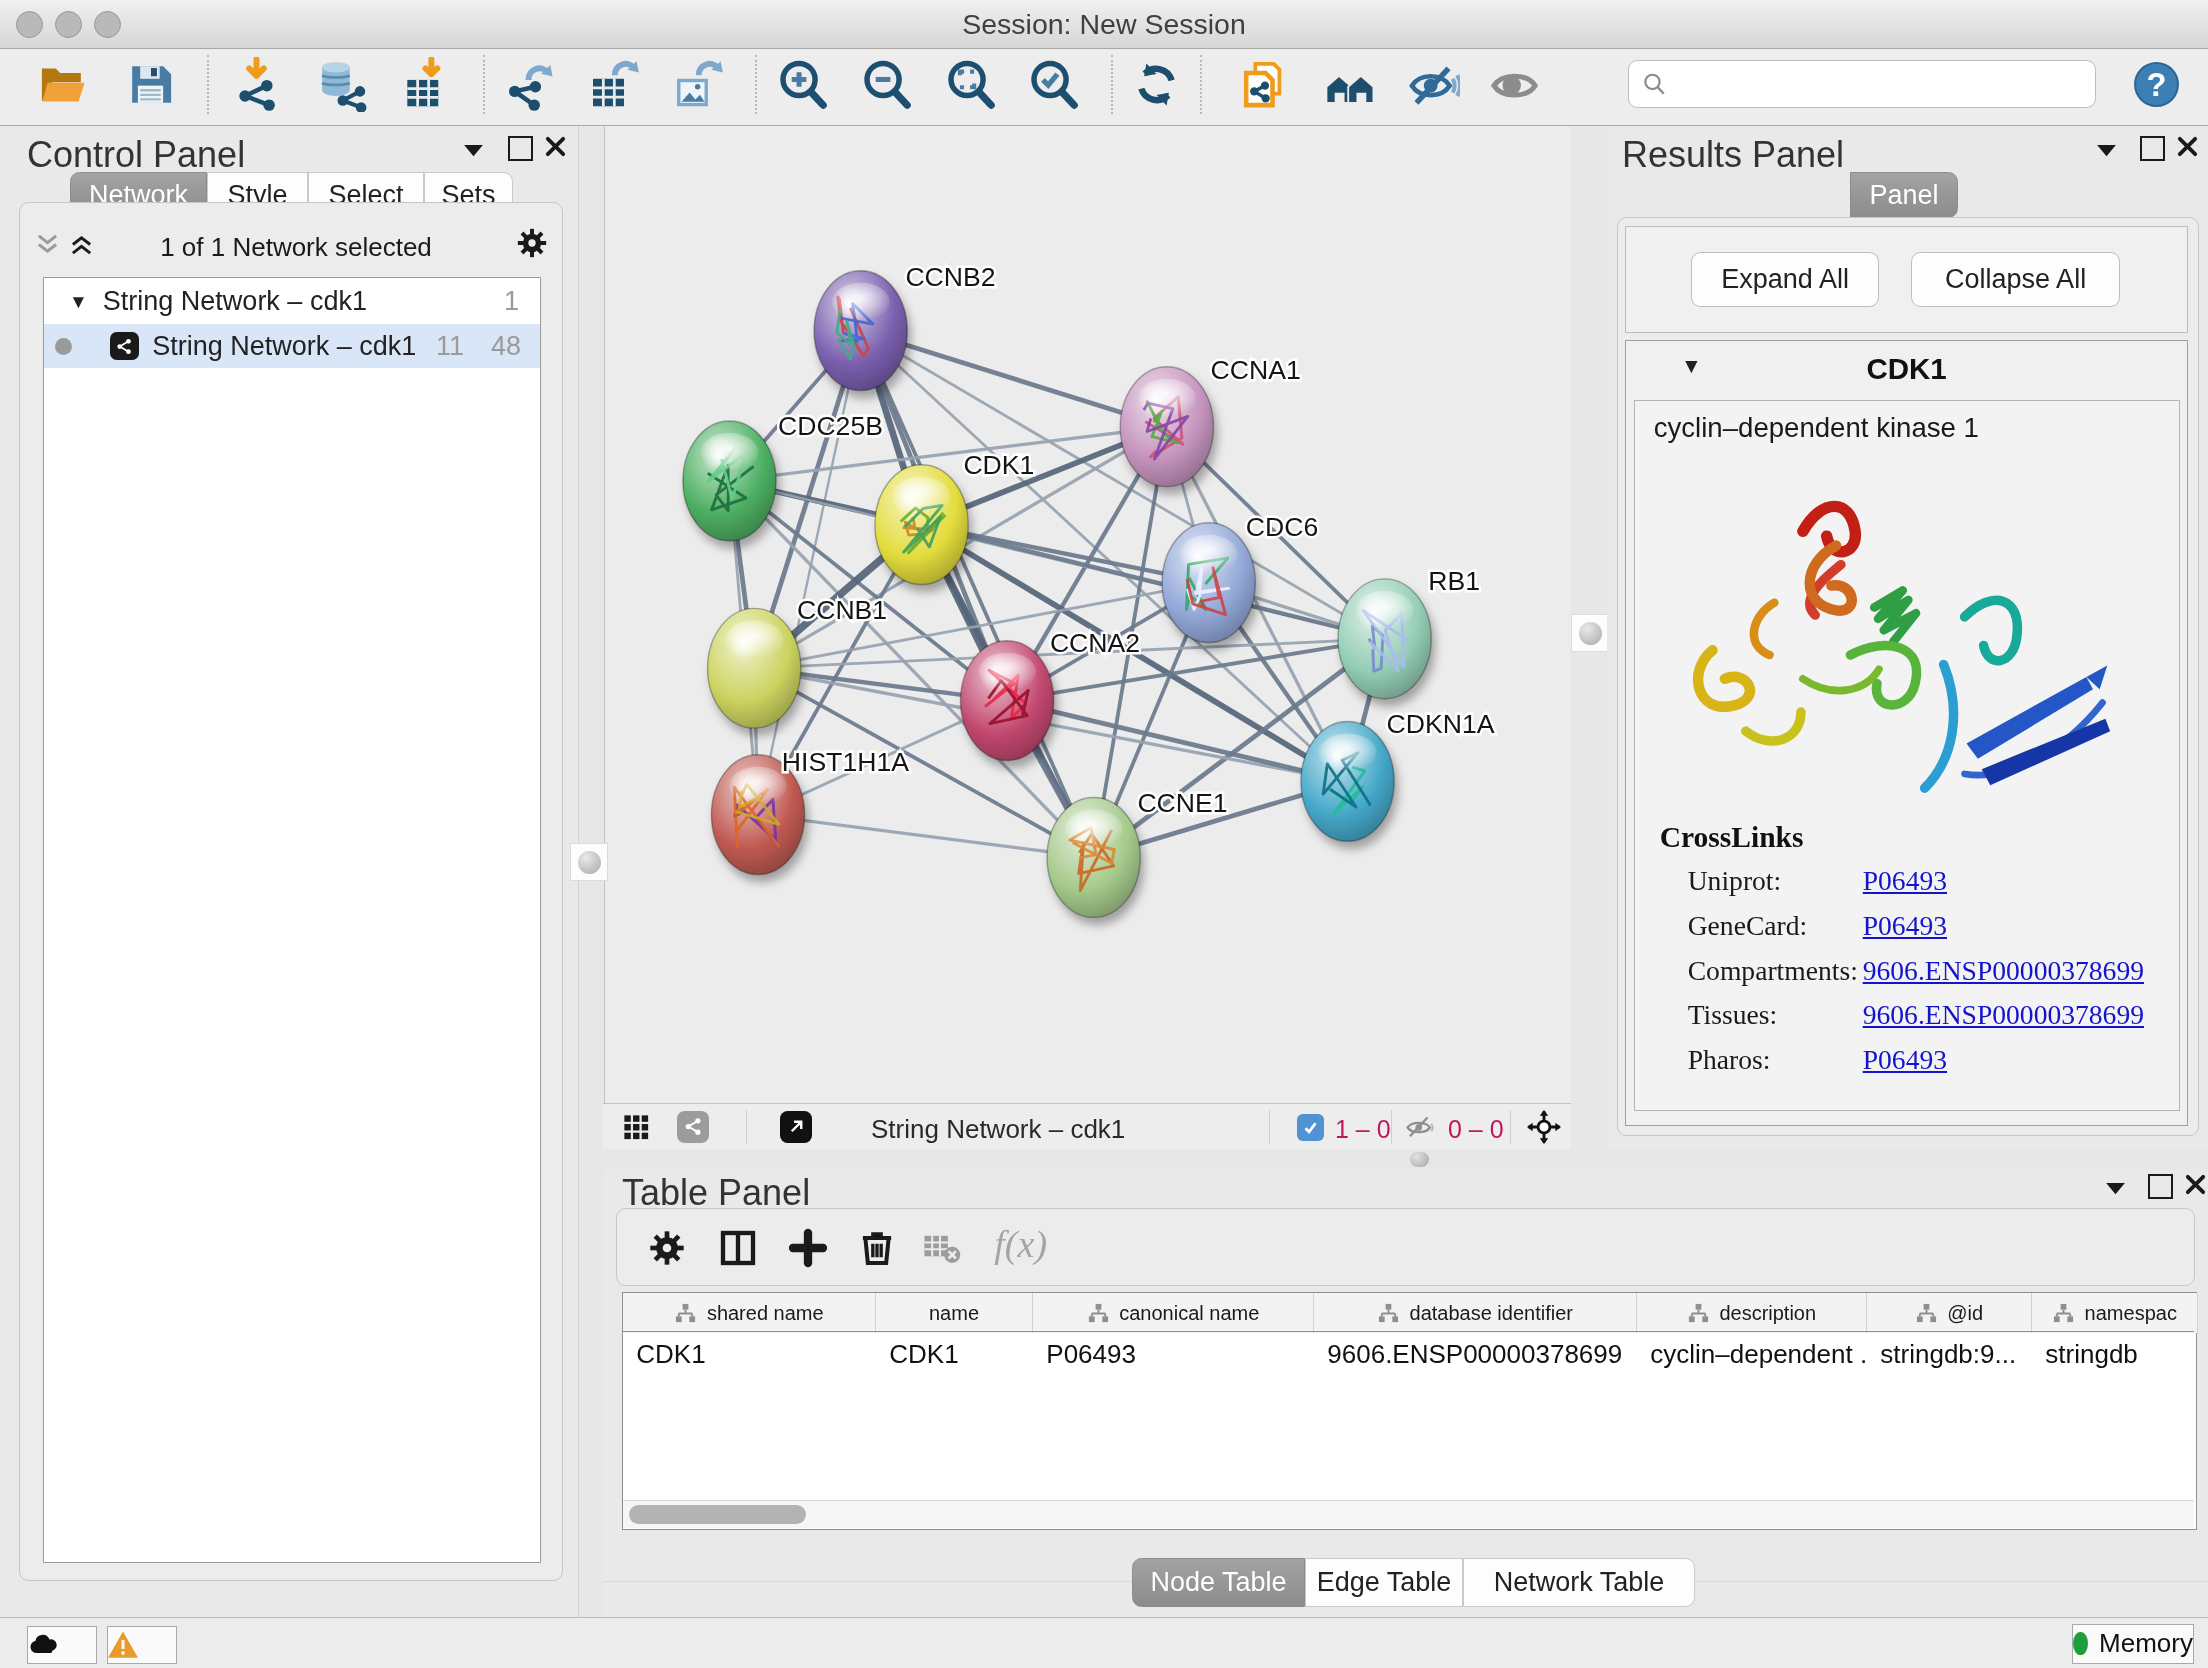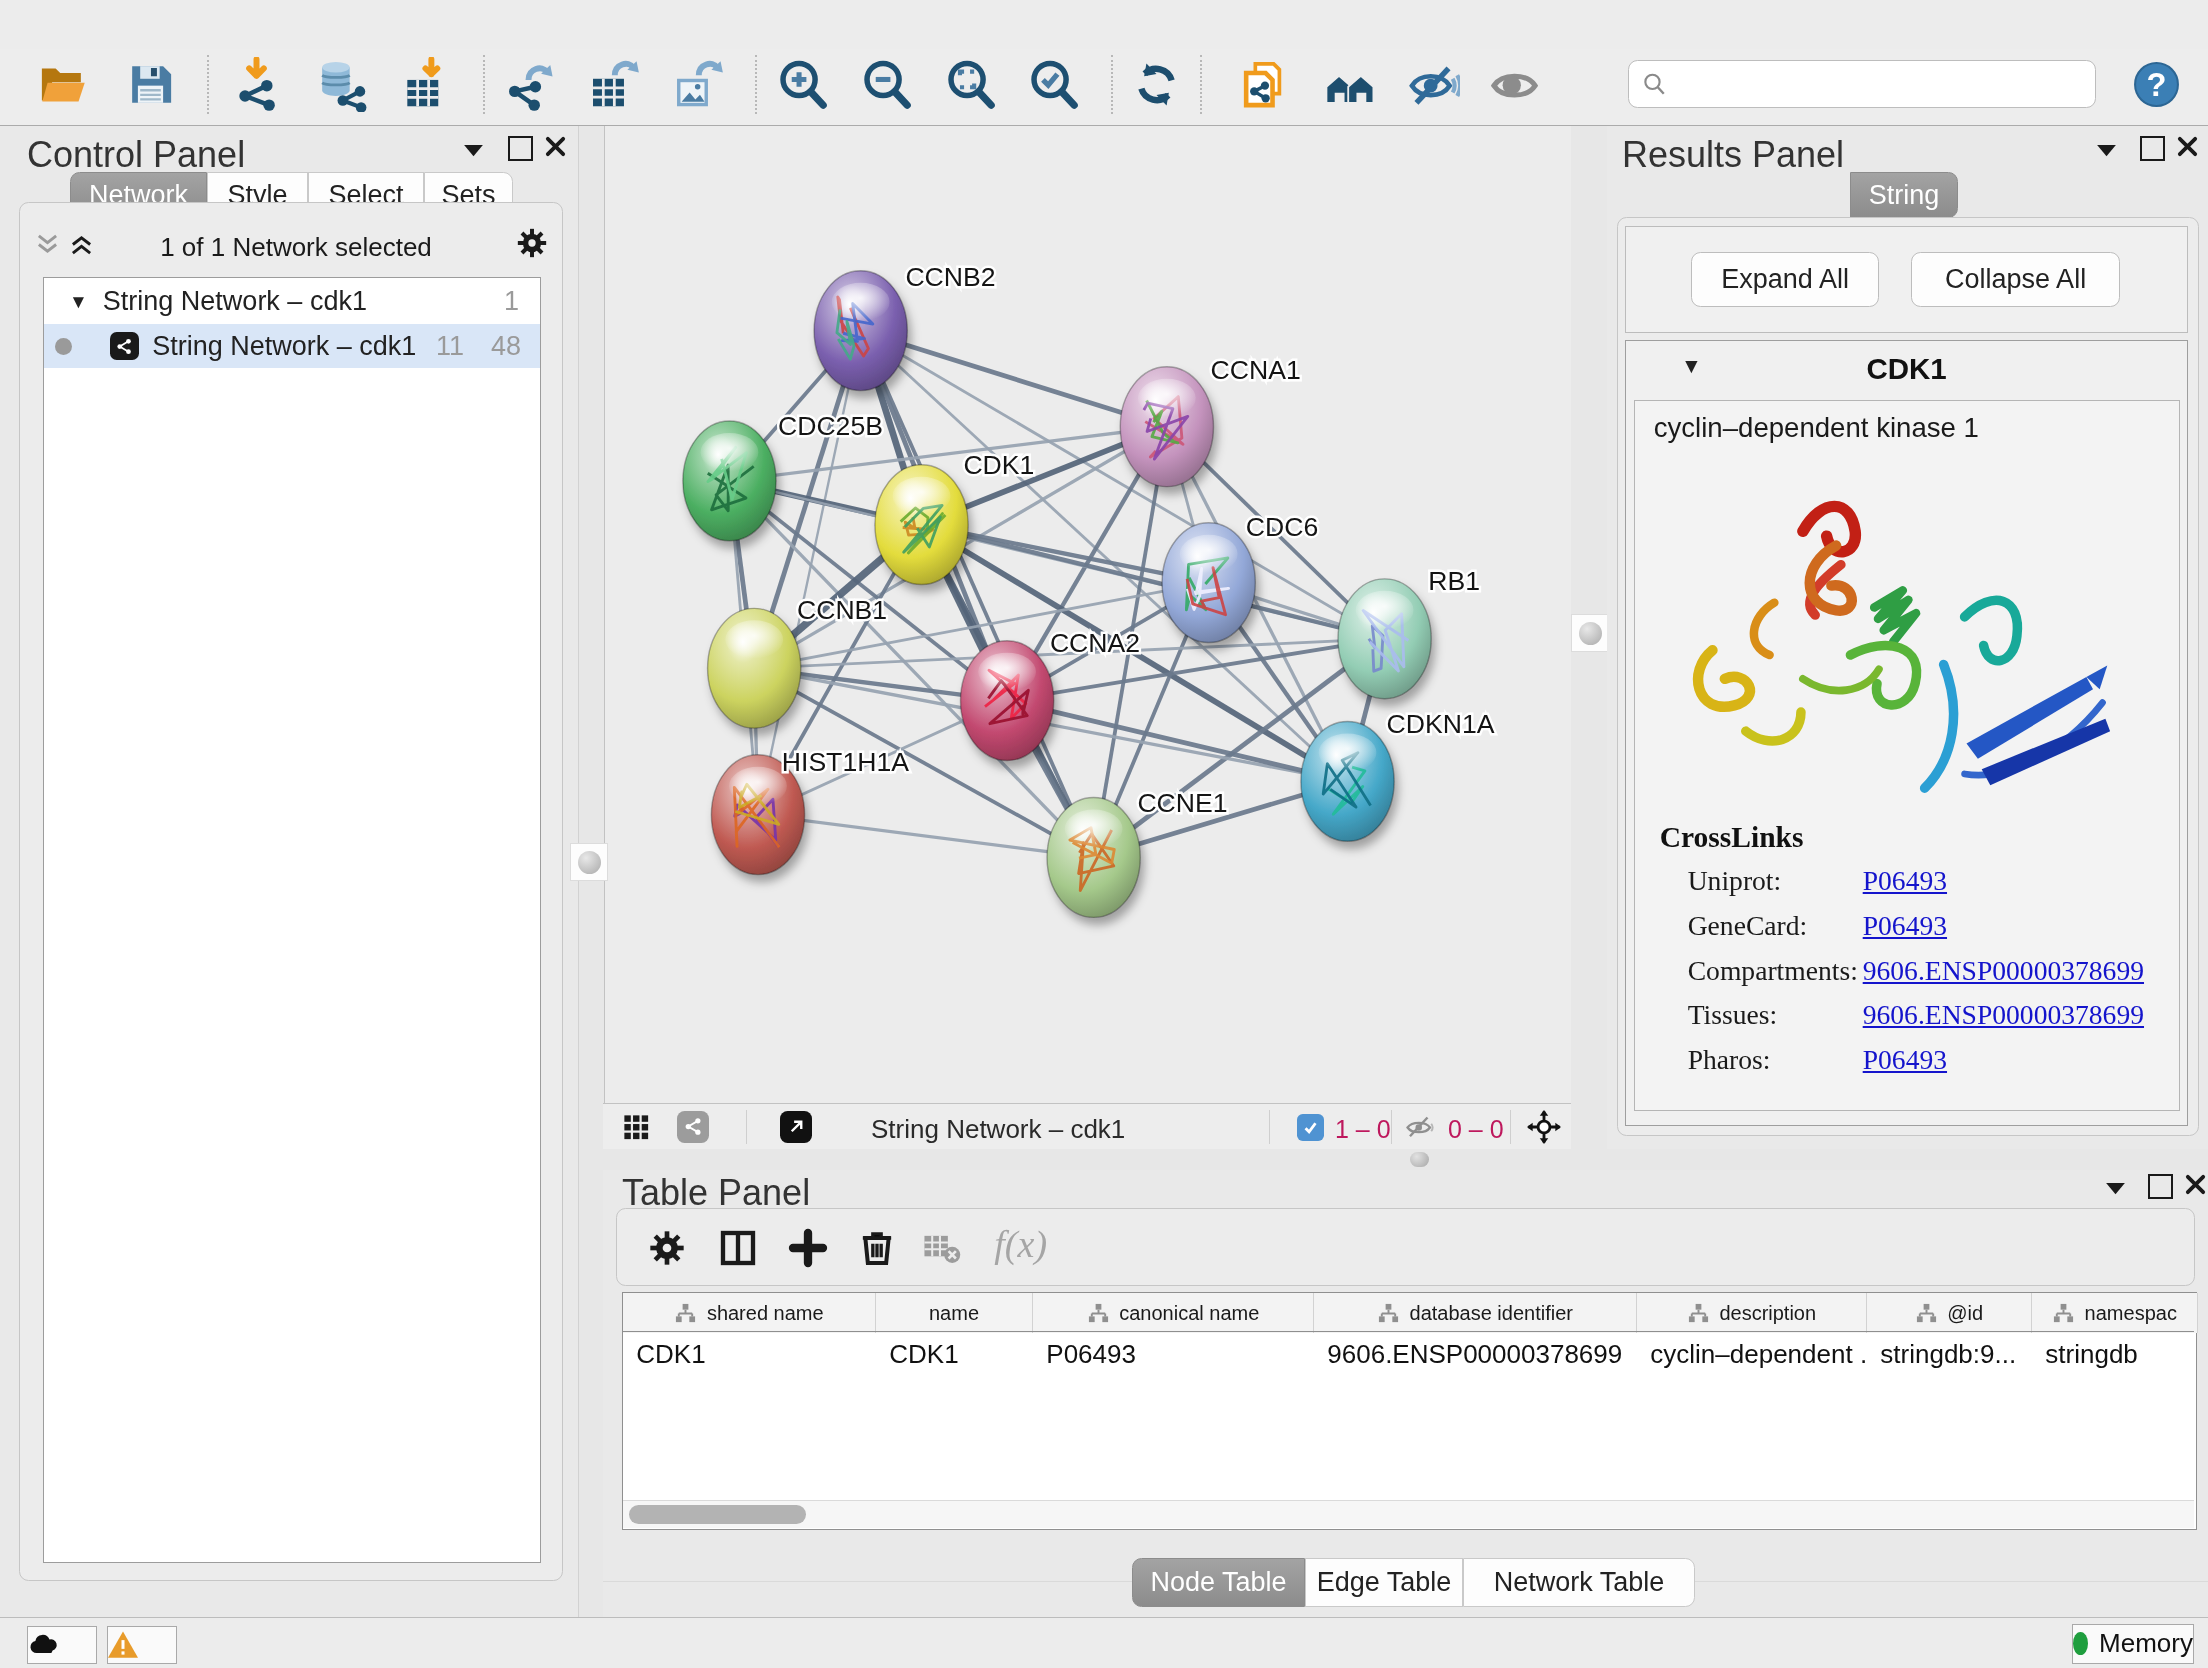--- a/index.html
+++ b/index.html
@@ -69,20 +69,26 @@
   .sbtn{background:#fafafa;border:1.9px solid #a9a9a9;display:flex;align-items:center;justify-content:space-between;}
   #memory-btn{gap:11.4px;font-size:26px;color:#111;}
   .grn{width:23px;height:23px;border-radius:50%;background:#1f9e3e;}
   svg{display:block;}
 </style>
 </head>
 <body>
 
 <div id="app">
 
+  <div id="titlebar" class="abs">
+    <div class="abs tl" style="left:16px"></div>
+    <div class="abs tl" style="left:55px"></div>
+    <div class="abs tl" style="left:94px"></div>
+    <div id="win-title" class="abs">Session: New Session</div>
+  </div>
 
   <div id="toolbar" class="abs">
     <svg class="abs ticon" style="left:35px" viewBox="0 0 24 24">
         <path d="M3 5h6l2 2h9v4H7.5L5.5 19H3z" fill="#b5770f"></path>
         <path d="M5.5 11.2h16.2L19 19.4H3.2z" fill="#f0a13a"></path>
       </svg>
     <svg class="abs ticon" style="left:123px" viewBox="0 0 24 24">
         <path d="M4 4h13.5L21 7.5V20H4z" fill="#4a7ca3"></path>
         <rect x="7.5" y="4" width="8.5" height="5.5" fill="#dce8f1"></rect>
         <rect x="12.2" y="4.8" width="2.6" height="3.6" fill="#274f6d"></rect>
@@ -553,21 +559,21 @@
     <div class="abs ptitle" style="left:15px;top:7.6px">Results Panel</div>
     <svg class="abs" style="left:488px;top:17px;width:23px;height:15px" viewBox="0 0 24 16">
         <path d="M2 2h20L12 14z" fill="#1a1a1a"></path>
       </svg>
     <div class="abs" style="left:533px;top:9.5px;width:21px;height:21px;border:2.9px solid #1a1a1a"></div>
     <svg class="abs" style="left:569px;top:8.6px;width:23px;height:23px" viewBox="0 0 24 24">
         <path d="M4 4L20 20M20 4L4 20" stroke="#1a1a1a" stroke-width="4" stroke-linecap="round"></path>
       </svg>
 
     <div class="abs tab first last active" style="left:243px;top:46px;width:108px">
-        <span>String</span>
+        <span>Panel</span>
       </div>
 
     <div class="abs inset" style="left:9.5px;top:91px;width:582px;height:919px">
       <div class="abs" style="left:7.6px;top:7.6px;width:563px;height:107px;border:1.9px solid #bcbcbc;background:#f0f0f0;box-sizing:border-box">
         <div class="abs btn" style="left:65px;top:25px;width:188px;height:55px">
             <span>Expand All</span>
           </div>
         <div class="abs btn" style="left:285px;top:25px;width:209px;height:55px">
             <span>Collapse All</span>
           </div>

